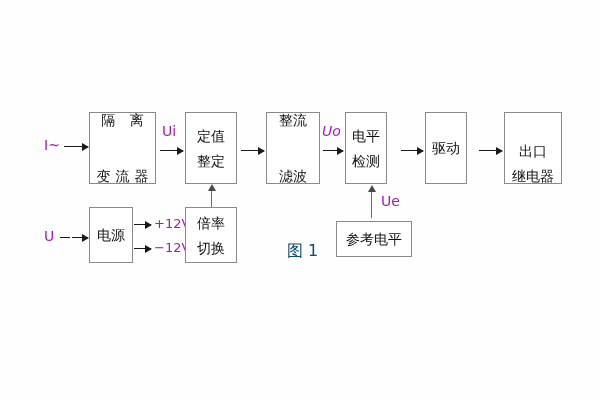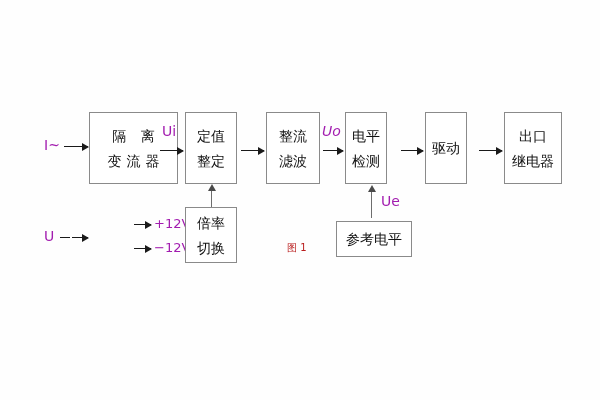--- a/index.html
+++ b/index.html
@@ -81,78 +81,81 @@
     border-left: 4px solid transparent;
     border-right: 4px solid transparent;
   }
   .dash {
     position: absolute;
     height: 1px;
     background: #1a1a1a;
   }
   .caption {
     position: absolute;
-    font-size: 10px;
-    color: #b91c1c;
+    font-size: 16px;
+    color: #0c4a6e;
     white-space: nowrap;
   }
 </style>
 </head>
 <body>
 
 <div id="canvas">
 
   <div class="lbl" style="left:44px; top:138px;">I~</div>
   <div class="arrow-h" style="left:64px; top:146px; width:24px;"></div>
 
   <div class="lbl" style="left:44px; top:229px;">U</div>
   <div class="dash" style="left:60px; top:237px; width:10px;"></div>
   <div class="arrow-h" style="left:72px; top:237px; width:16px;"></div>
 
-  <div class="box spaced" style="left:89px; top:112px; width:89px; height:72px;">
+  <div class="box spaced" style="left:89px; top:112px; width:67px; height:72px;justify-content:space-between;">
     <span class="ln">隔 离</span>
     <span class="ln">变流器</span>
   </div>
 
   <div class="lbl" style="left:162px; top:124px;">Ui</div>
   <div class="arrow-h" style="left:160px; top:150px; width:23px;"></div>
 
   <div class="box" style="left:185px; top:112px; width:52px; height:72px;">
     <span class="ln">定值</span>
     <span class="ln">整定</span>
   </div>
 
   <div class="arrow-h" style="left:241px; top:150px; width:23px;"></div>
 
-  <div class="box" style="left:266px; top:112px; width:54px; height:72px;">
+  <div class="box" style="left:266px; top:112px; width:54px; height:72px;justify-content:space-between;">
     <span class="ln">整流</span>
     <span class="ln">滤波</span>
   </div>
 
   <div class="lbl" style="left:322px; top:124px;font-style:italic;">Uo</div>
   <div class="arrow-h" style="left:323px; top:150px; width:20px;"></div>
 
   <div class="box" style="left:345px; top:112px; width:42px; height:72px;">
     <span class="ln">电平</span>
     <span class="ln">检测</span>
   </div>
 
   <div class="arrow-h" style="left:401px; top:150px; width:22px;"></div>
 
   <div class="box" style="left:425px; top:112px; width:42px; height:72px;">
     <span class="ln">驱动</span>
   </div>
 
   <div class="arrow-h" style="left:479px; top:150px; width:23px;"></div>
 
-  <div class="box" style="left:504px; top:112px; width:58px; height:72px;">
+  <div class="box" style="left:504px; top:112px; width:58px; height:72px;justify-content:flex-end;">
     <span class="ln">出口</span>
     <span class="ln">继电器</span>
   </div>
 
+  <div class="box" style="left:89px; top:207px; width:44px; height:56px;">
+    <span class="ln">电源</span>
+  </div>
 
   <div class="arrow-h" style="left:134px; top:224px; width:17px;"></div>
   <div class="lbl sm" style="left:154px; top:217px;">+12V</div>
 
   <div class="arrow-h" style="left:134px; top:248px; width:17px;"></div>
   <div class="lbl sm" style="left:154px; top:241px;">−12V</div>
 
   <div class="box" style="left:185px; top:207px; width:52px; height:56px;">
     <span class="ln">倍率</span>
     <span class="ln">切换</span>

